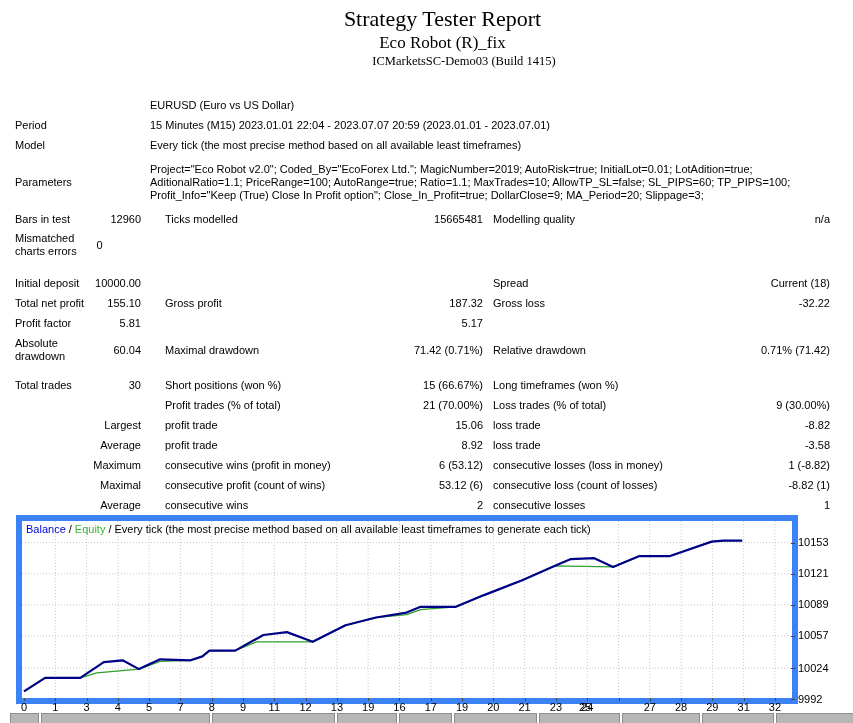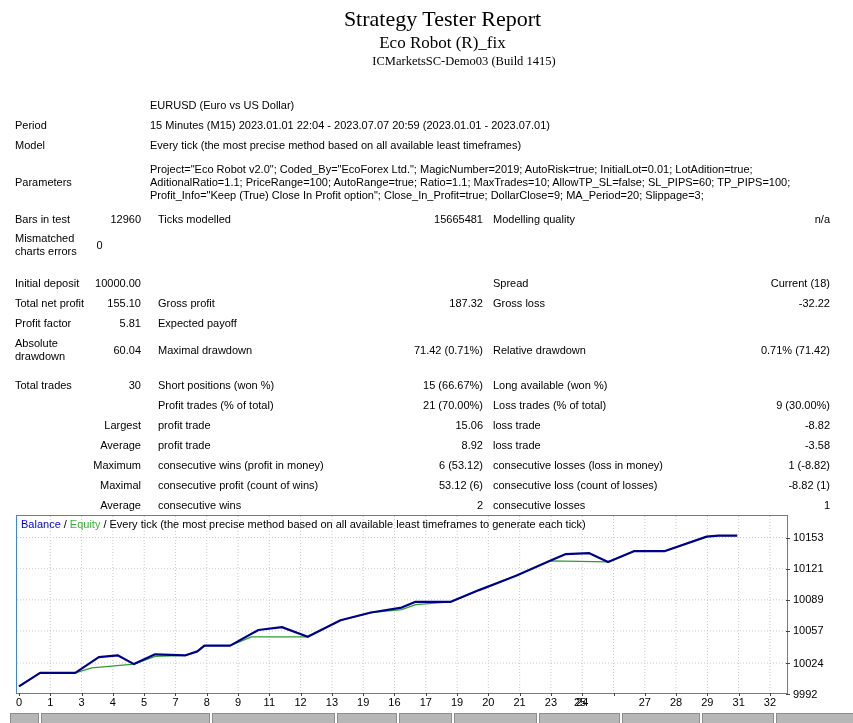--- a/index.html
+++ b/index.html
@@ -21,27 +21,27 @@
   .trow.h34{height:34px;}
   .tgap8{height:8px;} .tgap12{height:12px;}
   .cell{position:absolute; top:0; bottom:0; display:flex; align-items:center;
         font-size:11px; line-height:13px; white-space:nowrap;}
   .c-l1{left:15px;  width:128px;}
   .c-l1.wrap{width:72px; white-space:normal;}
   .c-v1{left:58px;  width:83px;  justify-content:flex-end;}
   .c-v1.center{justify-content:center;}
   .c-wide{left:150px; width:692px;}
   .c-wide.multi{white-space:normal;}
-  .c-l2{left:158px; width:245px;}
+  .c-l2{left:165px; width:245px;}
   .c-v2{left:330px; width:153px; justify-content:flex-end;}
   .c-l3{left:493px; width:245px;}
   .c-v3{left:640px; width:190px; justify-content:flex-end;}
   
   .chart{position:absolute; left:16px; top:515px; width:770px; height:177px;
-         border:1px solid #3b82f6; background:#fff; overflow:visible;}
+         border:6px solid #3b82f6; background:#fff; overflow:visible;}
   .chart svg{position:absolute; left:0; top:0;}
   .legend{position:absolute; left:4px; top:1px; font-size:11px; line-height:14px;
           white-space:nowrap; z-index:3; background:transparent;}
   .legend .bal{color:#0000e0;}
   .legend .eq{color:#36b436;}
   .legend .sep{color:#000; margin:0 3px;}
   .ylab{position:absolute; left:776px; width:50px; font-size:11px; line-height:13px; text-align:left;}
   .xlab{position:absolute; top:180px; width:30px; margin-left:-15px; font-size:11px; text-align:center;}
   .xtick{position:absolute; top:177px; width:1px; height:3px; background:#444;}
   .ytick{position:absolute; left:769px; width:4px; height:1px; background:#444;}
@@ -99,37 +99,37 @@
         <div class="cell c-l1">Total net profit</div>
         <div class="cell c-v1">155.10</div>
         <div class="cell c-l2">Gross profit</div>
         <div class="cell c-v2">187.32</div>
         <div class="cell c-l3">Gross loss</div>
         <div class="cell c-v3">-32.22</div>
       </div>
       <div class="trow">
         <div class="cell c-l1">Profit factor</div>
         <div class="cell c-v1">5.81</div>
-        <div class="cell c-l2">Expected payoff</div>
+        <div class="cell c-v2">5.17</div>
       </div>
       <div class="trow h34">
         <div class="cell c-l1 wrap">Absolute drawdown</div>
         <div class="cell c-v1">60.04</div>
         <div class="cell c-l2">Maximal drawdown</div>
         <div class="cell c-v2">71.42 (0.71%)</div>
         <div class="cell c-l3">Relative drawdown</div>
         <div class="cell c-v3">0.71% (71.42)</div>
       </div>
       <div class="tgap8"></div>
       <div class="trow">
         <div class="cell c-l1">Total trades</div>
         <div class="cell c-v1">30</div>
         <div class="cell c-l2">Short positions (won %)</div>
         <div class="cell c-v2">15 (66.67%)</div>
-        <div class="cell c-l3">Long available (won %)</div>
+        <div class="cell c-l3">Long timeframes (won %)</div>
       </div>
       <div class="trow">
         <div class="cell c-l2">Profit trades (% of total)</div>
         <div class="cell c-v2">21 (70.00%)</div>
         <div class="cell c-l3">Loss trades (% of total)</div>
         <div class="cell c-v3">9 (30.00%)</div>
       </div>
       <div class="trow">
         <div class="cell c-v1">Largest</div>
         <div class="cell c-l2">profit trade</div>

